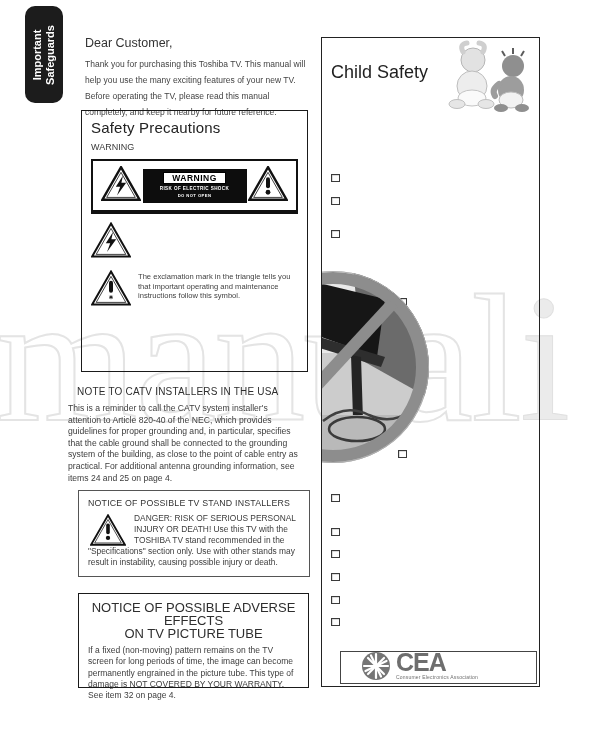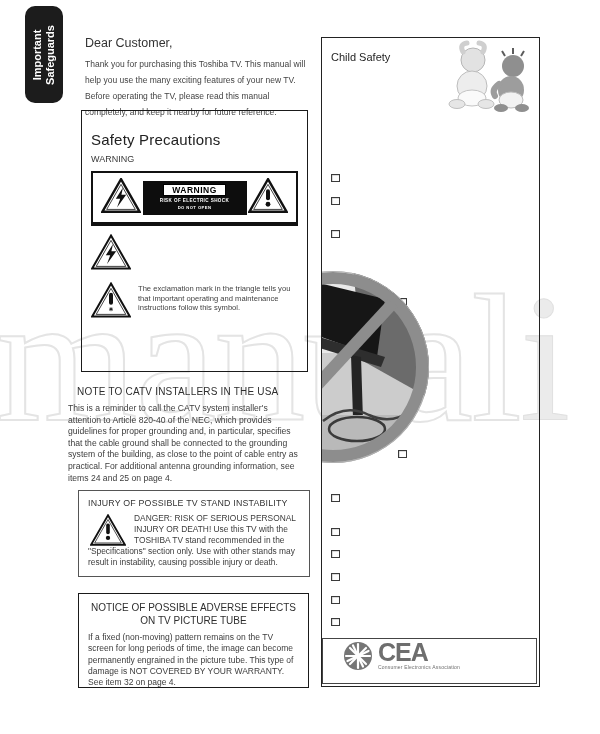--- a/index.html
+++ b/index.html
@@ -19,21 +19,21 @@
   #side-tab{left:25px;top:6px;width:38px;height:97px;background:#1c1c1c;border-radius:10px;}
   #side-tab .tab-text{position:absolute;left:50%;top:50%;transform:translate(-50%,-50%) rotate(-90deg);
                       color:#fff;font-size:11px;font-weight:bold;text-align:center;line-height:13px;white-space:nowrap;}
 
   
   #intro{left:85px;top:36px;width:225px;}
   #intro .greeting{font-size:12.5px;color:#333;margin-bottom:6px;}
   #intro .body{font-size:8.5px;line-height:16px;color:#444;}
 
   
-  #safety-box{left:81px;top:110px;width:227px;height:262px;border:1.5px solid #1a1a1a;box-sizing:border-box;padding:20px 9px;}
+  #safety-box{left:81px;top:110px;width:227px;height:262px;border:1.5px solid #1a1a1a;box-sizing:border-box;padding:8px 9px;}
   #safety-box .title{font-size:15px;color:#222;letter-spacing:.2px;}
   #safety-box .warn-head{font-size:9px;color:#3a3a3a;margin-top:6px;}
   #safety-box .warn-body{font-size:8px;line-height:10.5px;color:#3a3a3a;margin-top:4px;width:200px;}
 
   .warn-label{margin-top:7px;border:2px solid #111;}
   .warn-label-top{display:flex;align-items:center;justify-content:space-between;padding:5px 8px;border-bottom:2px solid #111;}
   .plate{width:104px;height:34px;background:#0d0d0d;display:flex;flex-direction:column;align-items:center;padding-top:3px;box-sizing:border-box;}
   .plate-title{background:#fff;border:1px solid #000;color:#000;font-weight:bold;font-size:8.5px;
                line-height:10px;padding:0 8px;letter-spacing:.5px;}
   .plate-l1{color:#fff;font-size:4.6px;font-weight:bold;letter-spacing:.4px;margin-top:2.5px;}
@@ -50,33 +50,33 @@
   #catv .body{font-size:8.6px;line-height:11.6px;color:#3c3c3c;margin-top:6px;}
 
   
   #stand-box{left:78px;top:490px;width:232px;height:87px;border:1px solid #555;box-sizing:border-box;padding:7px 9px;}
   #stand-box .title{font-size:8.8px;color:#333;letter-spacing:.2px;}
   #stand-box .body{font-size:8.4px;line-height:11px;color:#3c3c3c;margin-top:5px;}
   #stand-box .tri-float{float:left;width:36px;height:32px;margin:1px 8px 0 2px;}
 
   
   #tube-box{left:78px;top:593px;width:231px;height:95px;border:1.5px solid #1a1a1a;box-sizing:border-box;padding:7px 9px;}
-  #tube-box .title{font-size:10px;color:#2e2e2e;text-align:center;line-height:13px;}
+  #tube-box .title{font-size:13px;color:#2e2e2e;text-align:center;line-height:13px;}
   #tube-box .body{font-size:8.5px;line-height:11.3px;color:#3c3c3c;margin-top:5px;}
 
   
   #child-panel{left:321px;top:37px;width:219px;height:650px;border:1.5px solid #222;box-sizing:border-box;overflow:hidden;}
-  #child-title{position:absolute;left:9px;top:13px;font-size:11px;color:#1f1f1f;}
+  #child-title{position:absolute;left:9px;top:24px;font-size:18px;color:#1f1f1f;}
   #babies{position:absolute;right:4px;top:2px;}
   .cbx{position:absolute;width:7px;height:6px;background:#fdfdfd;border:1px solid #3a3a3a;
        box-shadow:inset 0.5px 0.5px 0 #bbb;}
   #tv-photo{position:absolute;left:-87px;top:231px;width:196px;height:196px;}
 
-  #cea-box{position:absolute;left:0;right:2px;bottom:2px;height:46px;border:1px solid #444;
-           display:flex;align-items:flex-start;padding-left:18px;box-sizing:border-box;background:transparent;}
+  #cea-box{position:absolute;left:18px;right:2px;bottom:2px;height:33px;border:1px solid #444;
+           display:flex;align-items:center;padding-left:18px;box-sizing:border-box;background:transparent;}
   #cea-logo{display:flex;align-items:flex-start;}
   #cea-text-wrap{margin-left:3px;margin-top:2px;}
   #cea-name{font-size:25px;font-weight:bold;color:#6e6e6e;line-height:22px;letter-spacing:-1px;font-family:"Liberation Sans",sans-serif;}
   #cea-sub{font-size:5px;color:#6e6e6e;margin-top:1px;letter-spacing:.2px;}
 </style>
 </head>
 <body>
 
 <div id="page">
 
@@ -145,21 +145,21 @@
       <div class="note-text">The exclamation mark in the triangle tells you that important operating and maintenance instructions follow this symbol.</div>
     </div>
   </div>
 
   <div id="catv" class="z">
     <div class="title">NOTE TO CATV INSTALLERS IN THE USA</div>
     <div class="body">This is a reminder to call the CATV system installer's attention to Article 820-40 of the NEC, which provides guidelines for proper grounding and, in particular, specifies that the cable ground shall be connected to the grounding system of the building, as close to the point of cable entry as practical. For additional antenna grounding information, see items 24 and 25 on page 4.</div>
   </div>
 
   <div id="stand-box" class="z">
-    <div class="title">INJURY OF POSSIBLE TV STAND INSTABILITY</div>
+    <div class="title">NOTICE OF POSSIBLE TV STAND INSTALLERS</div>
     <div class="body">
       <span class="tri-float">
         <svg width="36" height="32" viewBox="0 0 100 88">
           <path d="M50 3 L97 85 L3 85 Z" fill="#fff" stroke="#111" stroke-width="5"></path>
           <path d="M50 15 L87 80 L13 80 Z" fill="none" stroke="#111" stroke-width="2"></path>
           <rect x="45" y="26" width="10" height="30" rx="5" fill="#111"></rect>
           <circle cx="50" cy="66" r="6" fill="#111"></circle>
         </svg>
       </span>
       <span>DANGER: RISK OF SERIOUS PERSONAL INJURY OR DEATH! Use this TV with the TOSHIBA TV stand recommended in the "Specifications" section only. Use with other stands may result in instability, causing possible injury or death.</span>

